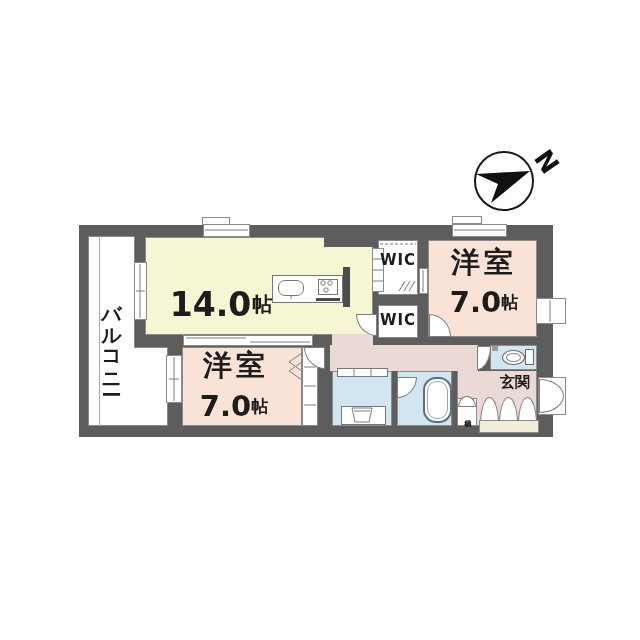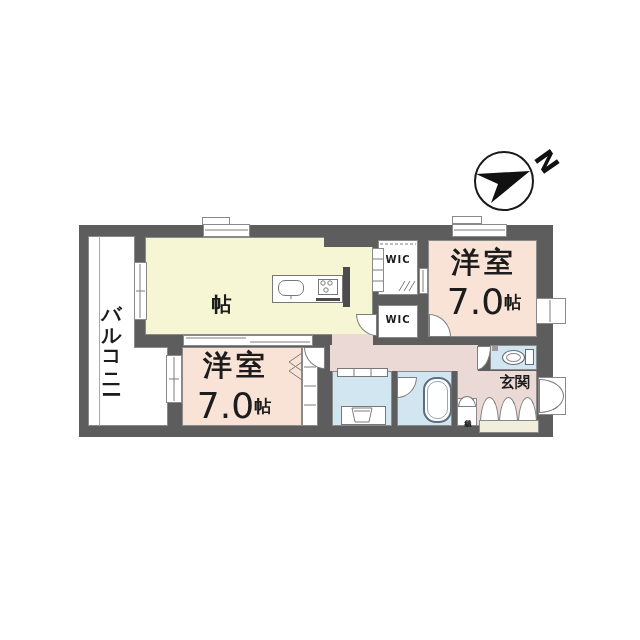--- a/index.html
+++ b/index.html
@@ -23,23 +23,23 @@
   .arc-tr{border-radius:0 100% 0 0;}
   .dome{border-radius:50% 50% 0 0 / 100% 100% 0 0;}
   .rhalf{border-radius:0 100% 100% 0 / 0 50% 50% 0;}
   .lbl{position:absolute;display:flex;align-items:center;justify-content:center;
        font-weight:bold;line-height:1;white-space:nowrap;}
   .vtext{writing-mode:vertical-rl;text-orientation:upright;}
   .big-label{font-size:38px;letter-spacing:8px;}
   .size-num{font-size:33px;font-weight:bold;}
   .size-unit{font-size:20px;font-weight:bold;margin-left:1px;}
   .rm-label{font-size:29px;letter-spacing:4px;font-family:Liberation Mono, monospace;}
-  .rm-num{font-size:36px;font-weight:normal;}
+  .rm-num{font-size:29px;font-weight:bold;}
   .rm-unit{font-size:17px;font-weight:bold;}
-  .wic-label{font-size:10px;letter-spacing:1px;}
+  .wic-label{font-size:15px;letter-spacing:1px;}
   svg{position:absolute;left:0;top:0;pointer-events:none;}
 </style>
 </head>
 <body>
 
 <div id="canvas">
 
   <div class="abs" id="plan-walls"></div>
 
   <div class="room white" style="left:88px;top:236px;width:47px;height:190px;"></div>
@@ -144,20 +144,21 @@
     <g>
       <circle cx="504" cy="181" r="29" fill="#fff" stroke="#1a1a1a" stroke-width="2"></circle>
       <polygon points="530,171 476,174 498,184 491,203" fill="#111"></polygon>
       <text x="545" y="170" transform="rotate(55 545 163)" font-size="26" font-weight="bold" fill="#111" text-anchor="middle">N</text>
     </g>
   </svg>
 
   <div class="lbl vtext" style="left:95px;top:262px;width:34px;height:150px;font-size:20px;">バルコニー</div>
 
   <div class="lbl" style="left:156px;top:285px;width:130px;height:38px;">
+    <span class="size-num">14.0</span>
     <span class="size-unit">帖</span>
   </div>
 
   <div class="lbl rm-label" style="left:440px;top:247px;width:88px;height:34px;">洋室</div>
   <div class="lbl" style="left:440px;top:284px;width:88px;height:36px;">
     <span class="rm-num">7.0</span>
     <span class="rm-unit">帖</span>
   </div>
 
   <div class="lbl rm-label" style="left:192px;top:350px;width:88px;height:34px;">洋室</div>

